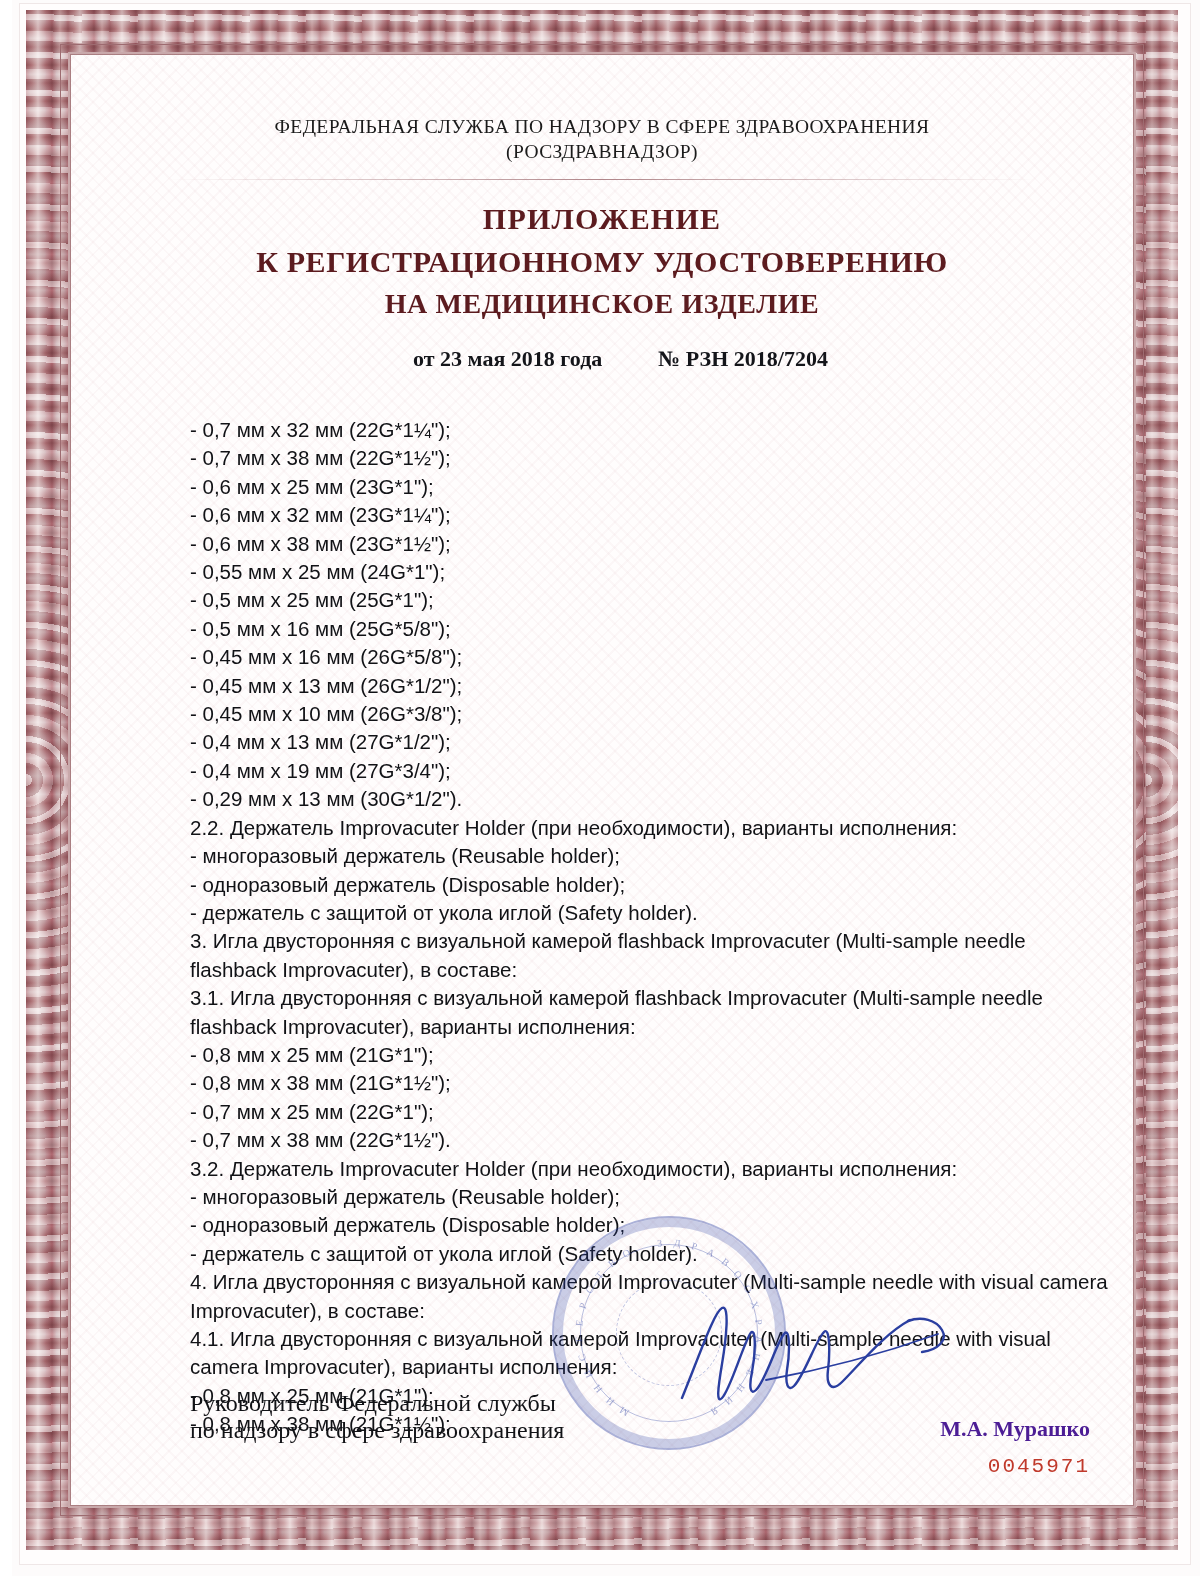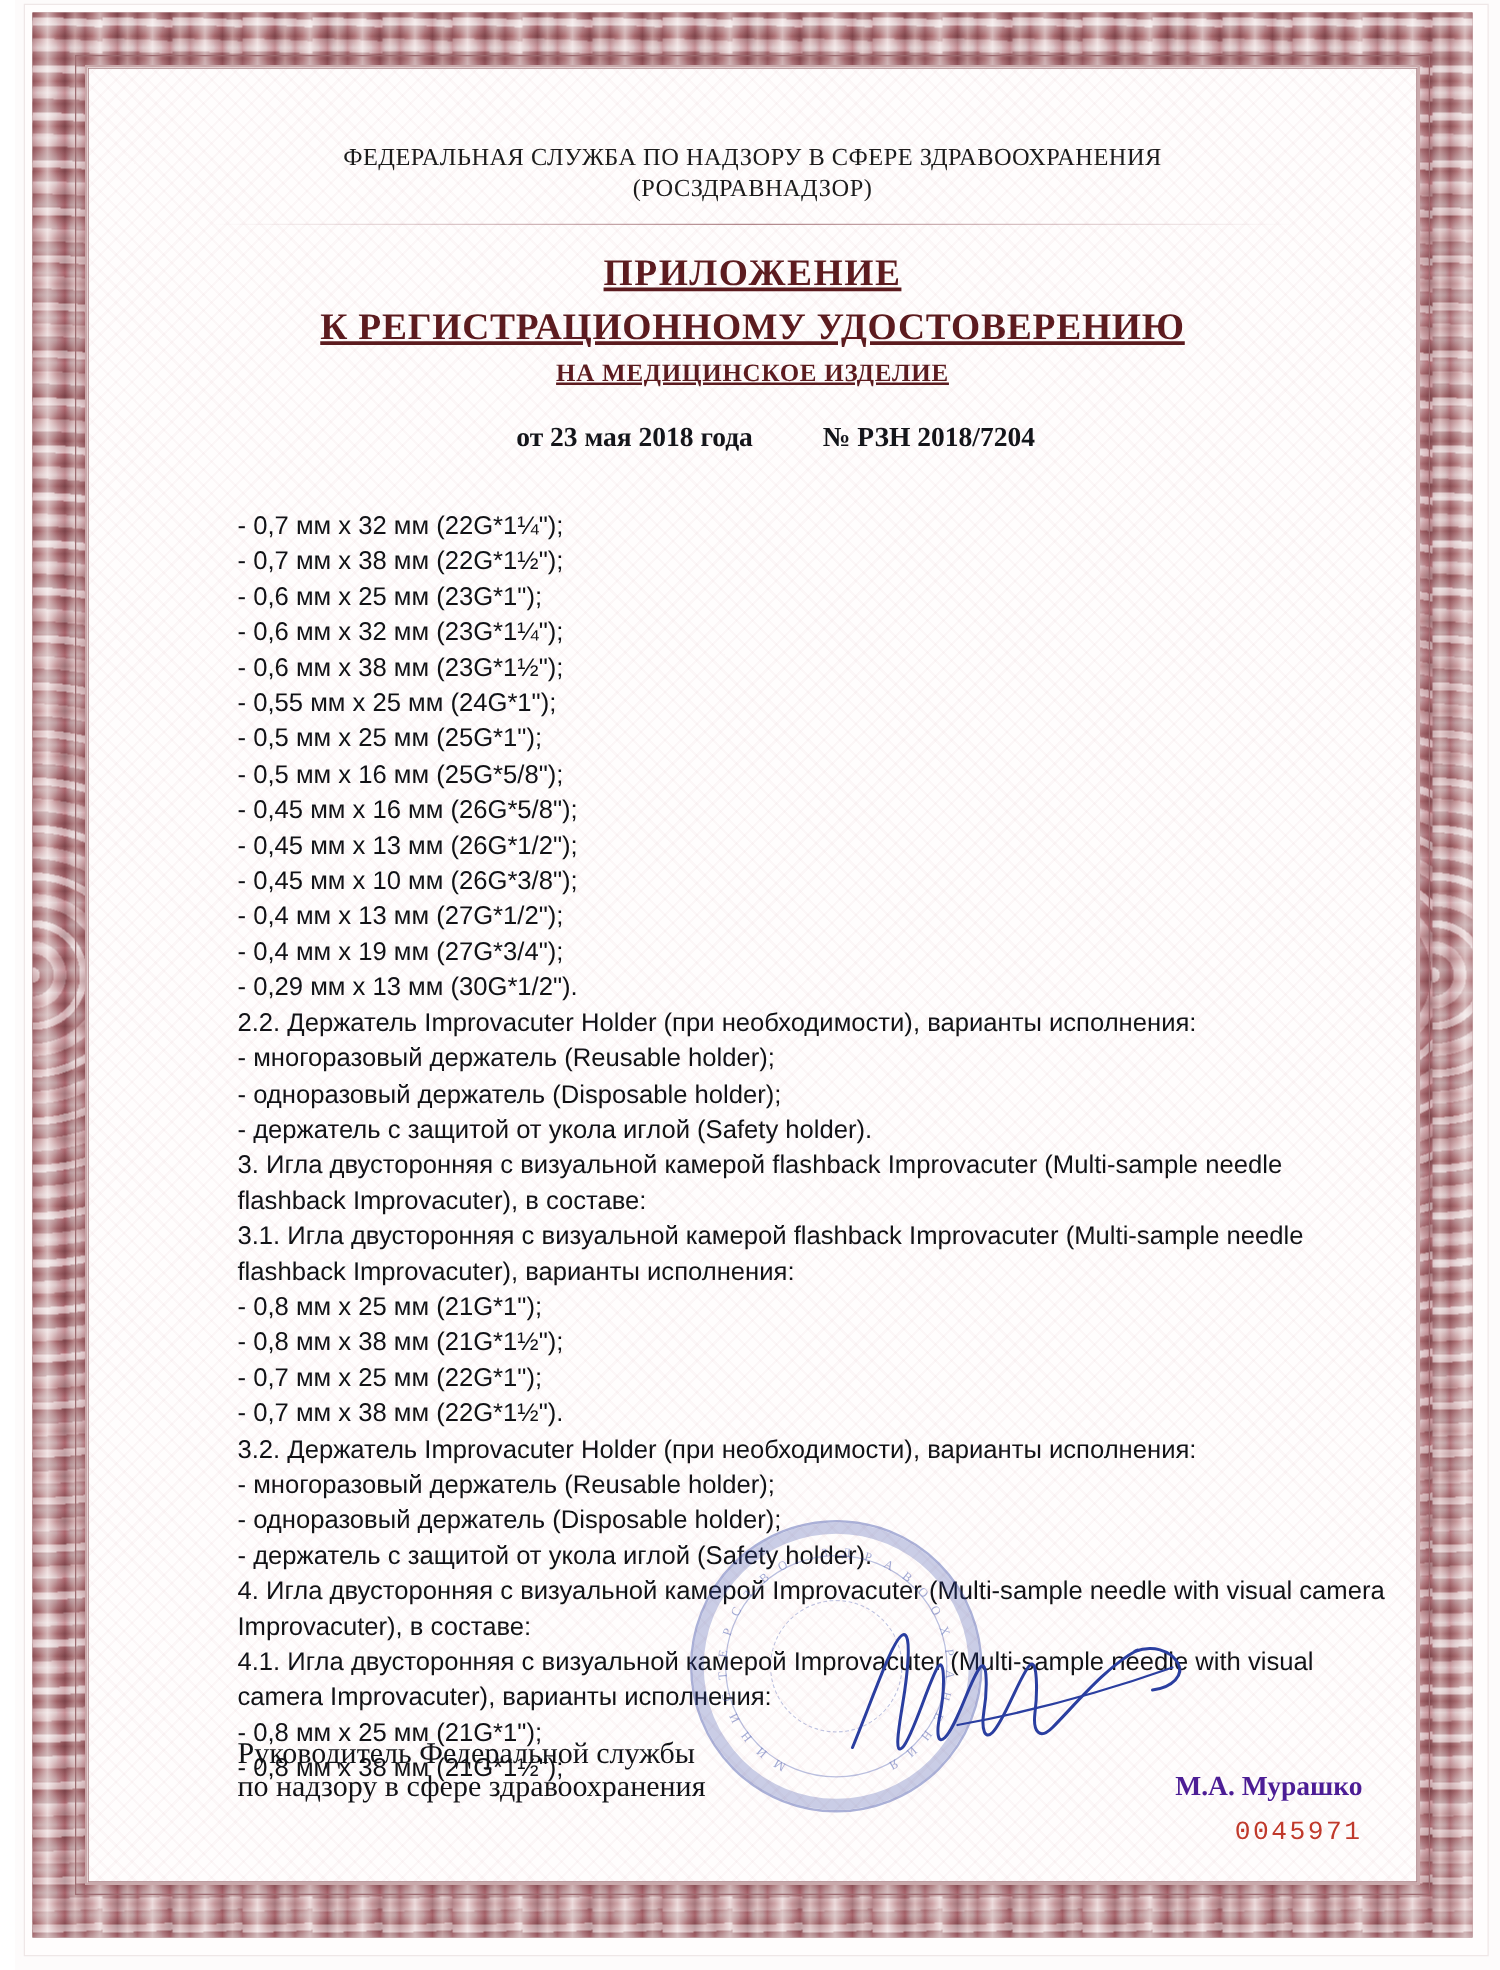--- a/index.html
+++ b/index.html
@@ -109,25 +109,24 @@
     width: 868px;
     height: 1px;
     background: linear-gradient(90deg, rgba(160,110,115,0.0), rgba(150,95,100,0.75), rgba(160,110,115,0.0));
   }
 
   .title {
     text-align: center;
     color: #5c1b1f;
     font-weight: bold;
     font-family: "Liberation Serif", serif;
-    text-decoration: underline;
   }
   .title-1 { font-size: 30px; margin-top: 22px; letter-spacing: 1.2px; }
   .title-2 { font-size: 30px; margin-top: 9px; letter-spacing: 0.6px; }
-  .title-3 { font-size: 20px; margin-top: 9px; letter-spacing: 0.6px; }
+  .title-3 { font-size: 28px; margin-top: 9px; letter-spacing: 0.6px; }
 
   .meta-row {
     margin-top: 26px;
     display: flex;
     justify-content: center;
     align-items: baseline;
     gap: 56px;
     color: #14151a;
     font-weight: bold;
     font-size: 22px;

